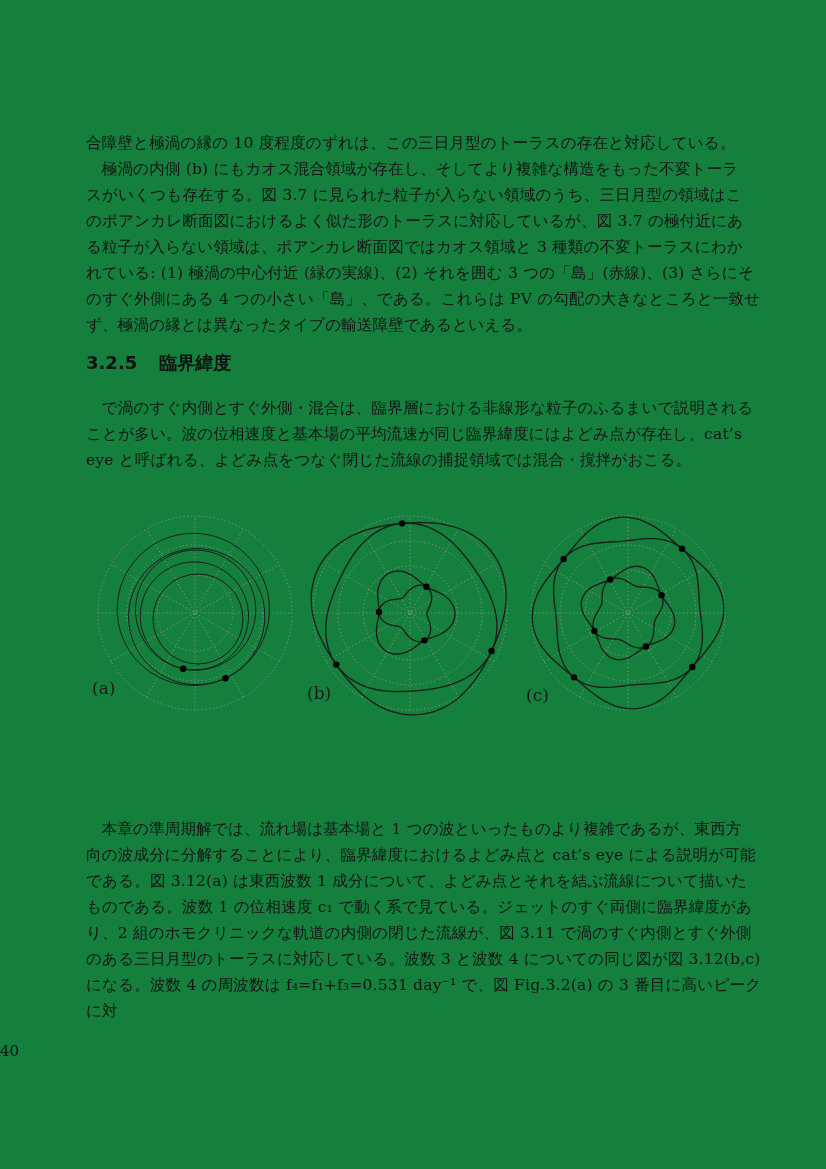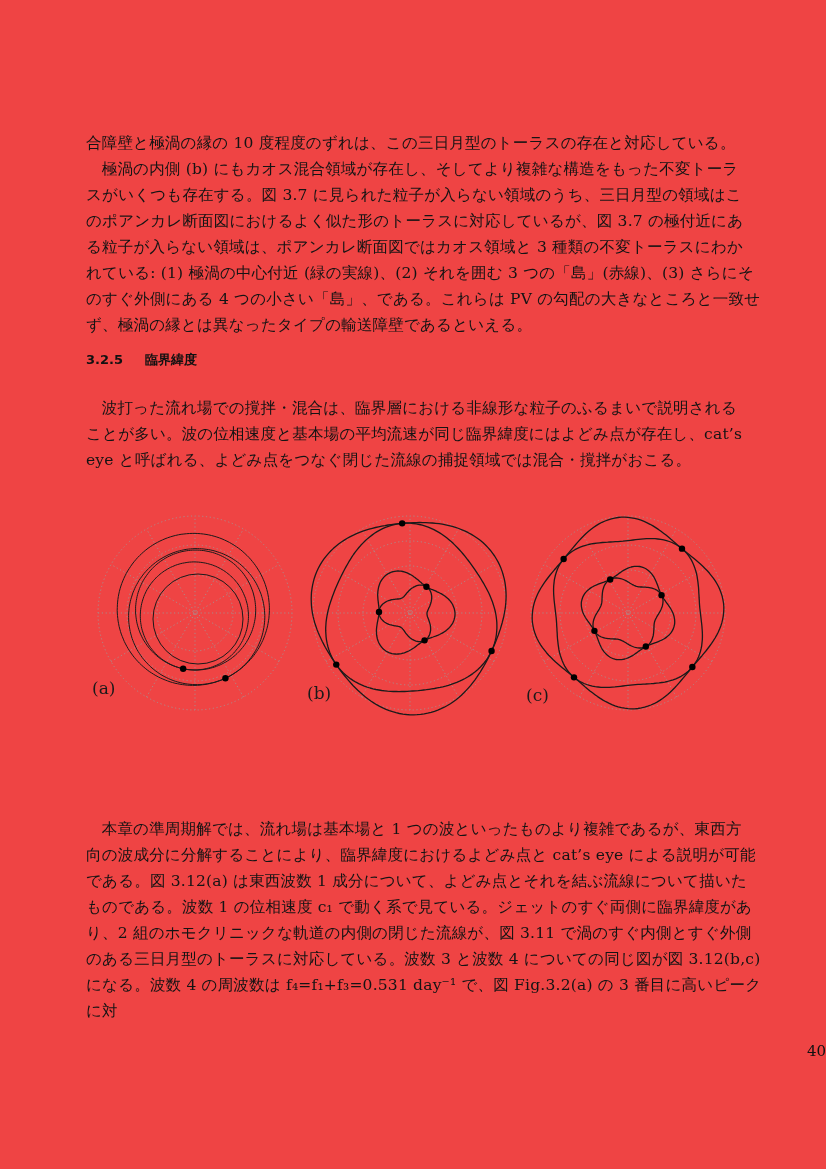--- a/index.html
+++ b/index.html
@@ -1,52 +1,52 @@
 <!DOCTYPE html>
 <html><head>
 <meta charset="utf-8">
 <style>
   html,body{margin:0;padding:0;background:#ffffff;}
   .page{
     position:relative;
     width:826px;height:1169px;
-    background:#ef4444;
+    background:#15803d;
     font-family:"DejaVu Serif","Liberation Serif",serif;
     color:#141414;
     overflow:hidden;
   }
   .textblock{
     position:absolute;
     left:86px;width:680px;
     font-size:15.5px;line-height:26px;
     white-space:pre-line;
     letter-spacing:0.2px;
   }
   #para1{top:130px;}
   #heading{
     position:absolute;left:86px;top:351px;
     font-family:"DejaVu Sans","Liberation Sans",sans-serif;
-    font-weight:bold;font-size:13px;color:#111;
+    font-weight:bold;font-size:18px;color:#111;
   }
   #heading .sec-num{margin-right:22px;}
   #para2{top:395px;}
   #figure-wrap{position:absolute;left:85px;top:490px;width:660px;height:250px;}
   .fig-label{
     position:absolute;
     font-family:"DejaVu Serif","Liberation Serif",serif;
     font-size:17px;color:#1a1a1a;
   }
   #fig-label-a{left:92px;top:678px;}
   #fig-label-b{left:307px;top:683px;}
   #fig-label-c{left:526px;top:685px;}
   #caption{top:744px;}
   #para3{top:816px;}
   #page-number{
     position:absolute;left:0;top:1042px;width:826px;
-    text-align:right;font-size:15px;color:#111;
+    text-align:left;font-size:15px;color:#111;
   }
   .grid{stroke:#9a9a9a;fill:none;stroke-width:0.8;stroke-dasharray:1.2 2.6;}
   .stream{fill:none;stroke:#1a1a1a;stroke-linejoin:round;}
   .dot{fill:#000;stroke:none;}
 </style>
 </head>
 <body>
 
 <div class="page">
 
@@ -56,21 +56,21 @@
 のポアンカレ断面図におけるよく似た形のトーラスに対応しているが、図 3.7 の極付近にあ
 る粒子が入らない領域は、ポアンカレ断面図ではカオス領域と 3 種類の不変トーラスにわか
 れている: (1) 極渦の中心付近 (緑の実線)、(2) それを囲む 3 つの「島」(赤線)、(3) さらにそ
 のすぐ外側にある 4 つの小さい「島」、である。これらは PV の勾配の大きなところと一致せ
 ず、極渦の縁とは異なったタイプの輸送障壁であるといえる。</div>
 
   <div id="heading">
     <span class="sec-num">3.2.5</span><span>臨界緯度</span>
   </div>
 
-  <div id="para2" class="textblock">　波打った流れ場での撹拌・混合は、臨界層における非線形な粒子のふるまいで説明される
+  <div id="para2" class="textblock">　で渦のすぐ内側とすぐ外側・混合は、臨界層における非線形な粒子のふるまいで説明される
 ことが多い。波の位相速度と基本場の平均流速が同じ臨界緯度にはよどみ点が存在し、cat’s
 eye と呼ばれる、よどみ点をつなぐ閉じた流線の捕捉領域では混合・撹拌がおこる。</div>
 
   <div id="figure-wrap">
     <svg id="figure-svg" viewBox="0 0 660 250" width="660" height="250">
         <g>
           <line x1="13" y1="123" x2="207" y2="123" class="grid" stroke="#9a9a9a"></line>
           <line x1="25.99553583290944" y1="171.5" x2="194.00446416709056" y2="74.5" class="grid" stroke="#9a9a9a"></line>
           <line x1="61.499999999999986" y1="207.00446416709053" x2="158.5" y2="38.995535832909454" class="grid" stroke="#9a9a9a"></line>
           <line x1="110" y1="220" x2="110" y2="26" class="grid" stroke="#9a9a9a"></line>

